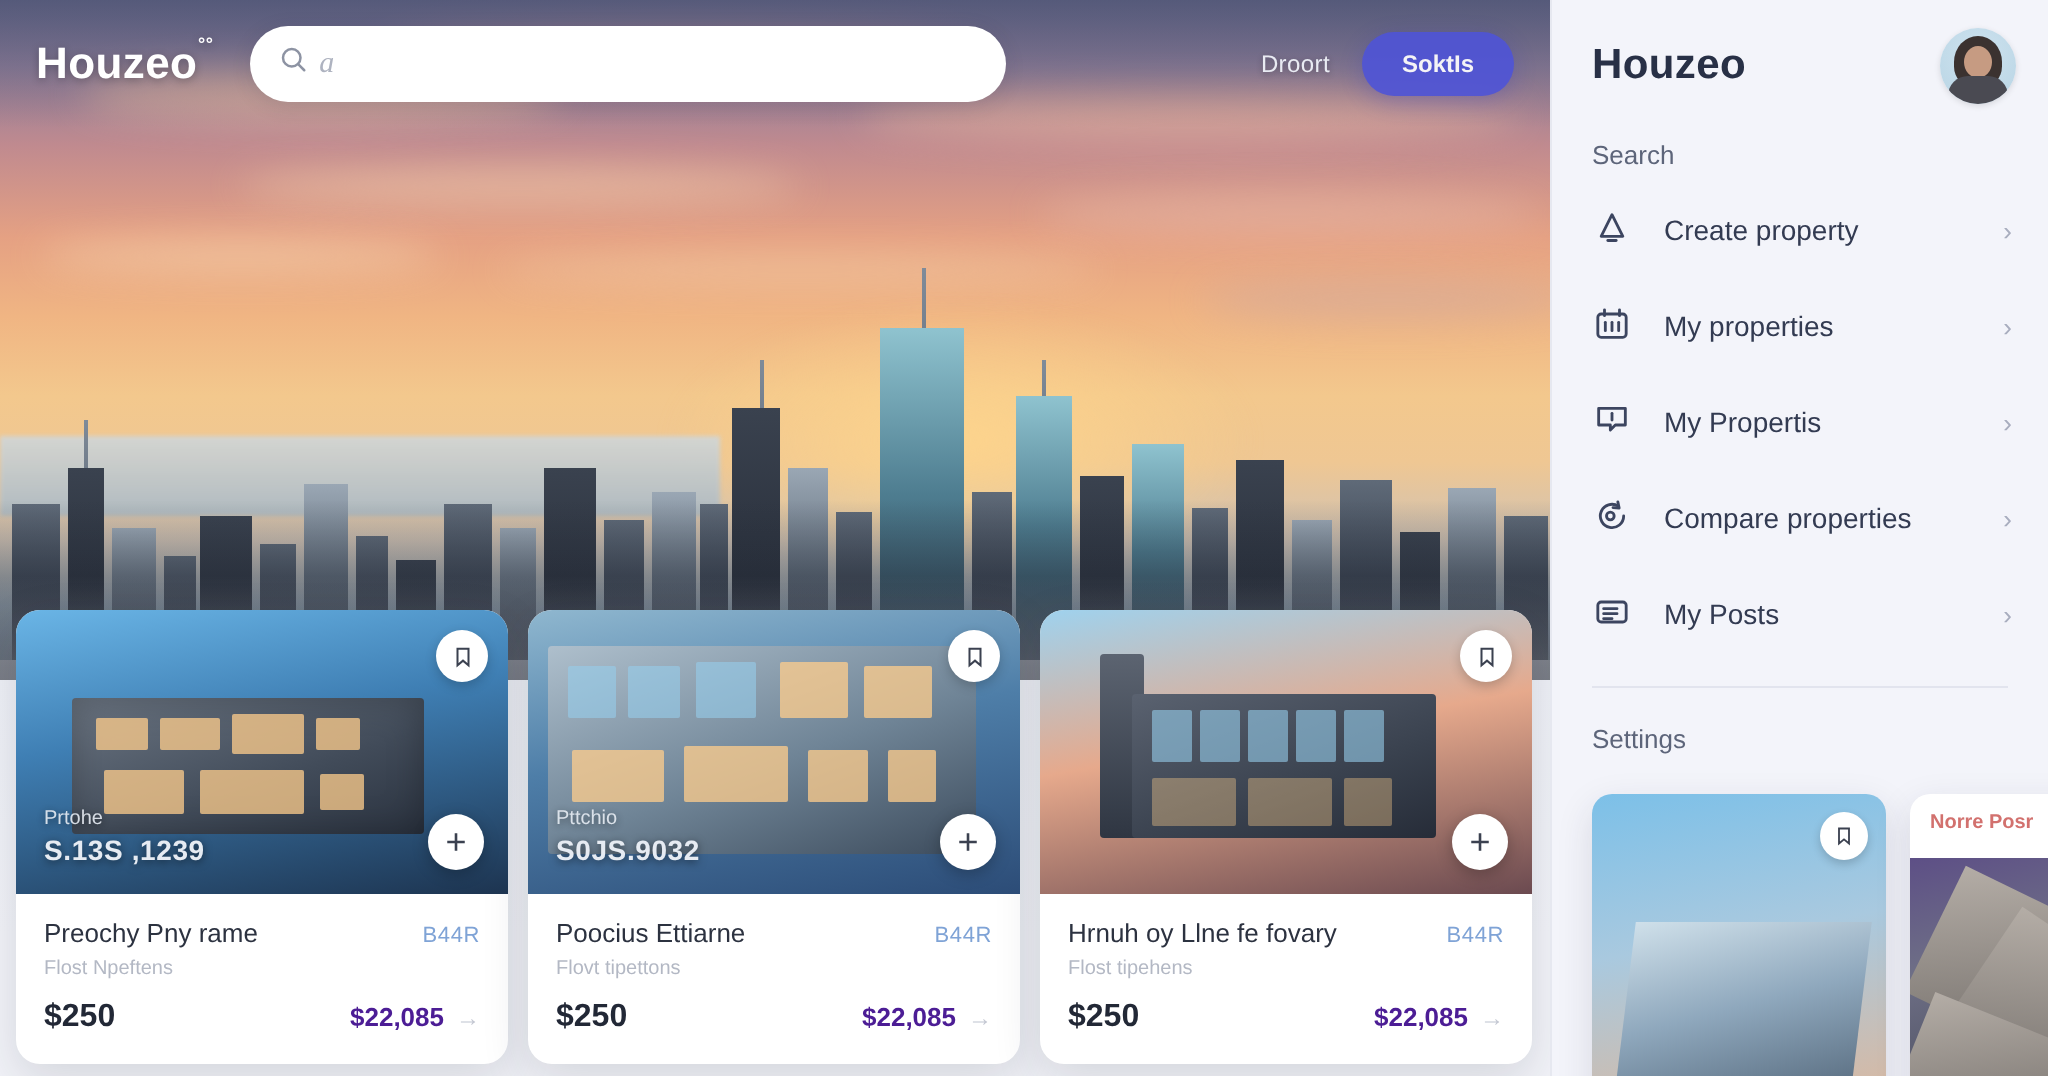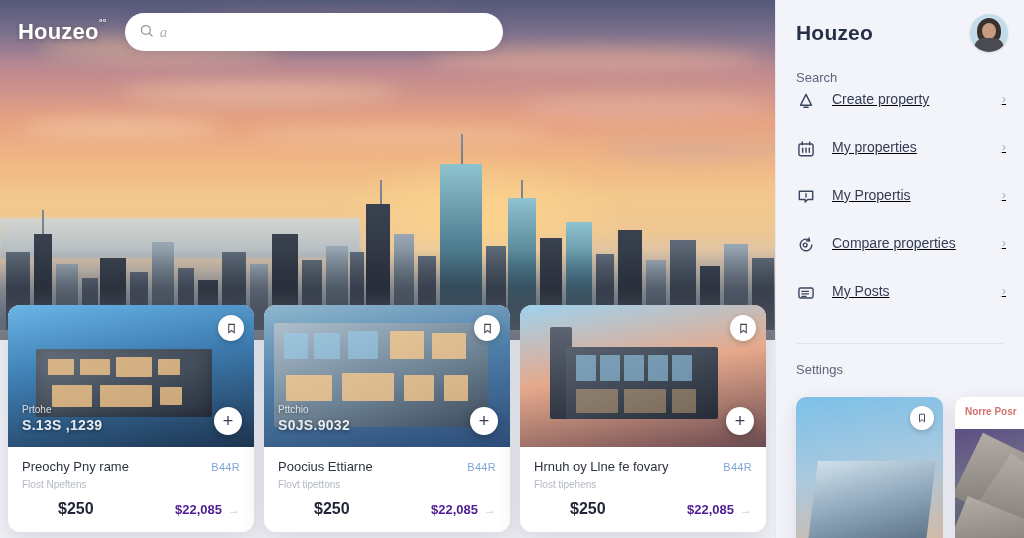--- a/index.html
+++ b/index.html
@@ -181,21 +181,21 @@
     text-shadow: 0 1px 4px rgba(0,0,0,.55); filter: blur(.35px);
   }
   .overlaytxt .ot1 { font-size: 10px; opacity: .9; }
   .overlaytxt .ot2 { font-size: 14px; font-weight: bold; margin-top: 2px; letter-spacing: .3px; }
   .pbody { padding: 12px 14px 14px; }
   .prow1 { display: flex; align-items: baseline; }
   .ptitle { font-size: 13px; font-weight: normal; color: #2c3240; }
   .pbadge { margin-left: auto; font-size: 11px; color: #7fa3d6; letter-spacing:.3px;text-align:right; }
   .psub { font-size: 10px; color: #b3b8c4; margin-top: 5px; }
   .prow2 { display: flex; align-items: baseline; margin-top: 10px; }
-  .pprice { font-size: 16px; font-weight: bold; color: #222836; margin-left: 36px; }
+  .pprice { font-size: 16px; font-weight: bold; color: #222836; }
   .pold { margin-left: auto; font-size: 13px; color: #4c1d95; font-weight: bold; }
   .parrow { font-size: 12px; color: #c3c7d2; margin-left: 6px; }
 
   
   .sidebar {
     width: 249px; height: 538px; background: #f3f4fa;
     position: relative; overflow: hidden;
     border-left: 1px solid #e6e8f0;
   }
   .sb-top { display: flex; align-items: center; padding: 14px 16px 0 20px; }
@@ -215,23 +215,22 @@
     border-radius: 50%; background: #c69b82;
   }
   .av-body {
     position: absolute; left: 4px; bottom: 0; width: 30px; height: 14px;
     border-radius: 10px 10px 0 0; background: #4a4a52;
   }
   .sb-section {
     font-size: 13px; color: #5d657a; padding: 18px 20px 6px;
   }
   .sb-item {
-    display: flex; align-items: flex-start; height: 48px; padding: 0 18px 0 20px;
+    display: flex; align-items: center; height: 48px; padding: 0 18px 0 20px;
     cursor: pointer;
-    text-decoration: underline;
   }
   .sb-ico { width: 22px; height: 22px; flex: 0 0 22px; color: #3c4560; }
   .sb-label { margin-left: 14px; font-size: 14px; color: #333b52; }
   .sb-chev { margin-left: auto; color: #a8adbe; font-size: 13px; }
   .sb-div {
     height: 1px; background: #e2e4ee; margin: 12px 20px 0;
   }
   .sb-cards {
     display: flex; gap: 12px; padding: 14px 0 0 20px;
   }
@@ -331,20 +330,24 @@
       <div class="searchwrap">
         <span>
           <svg width="15" height="15" viewBox="0 0 24 24" fill="none" stroke="#8d93a3" stroke-width="2" stroke-linecap="round">
             <circle cx="11" cy="11" r="7"></circle>
               <line x1="16.5" y1="16.5" x2="21" y2="21"></line>
           </svg>
         </span>
         <span class="search-right">a</span>
       </div>
 
+      <div class="hnav">
+        <span class="hlink">Droort</span>
+        <button class="hbtn">SoktIs</button>
+      </div>
     </div>
 
     <div class="cards">
 
       <div class="pcard">
         <div class="pthumb ph-a">
           <div class="house h-body"></div>
           <div class="win" style="left:40px; top:54px; width:26px; height:16px;"></div>
           <div class="win" style="left:72px; top:54px; width:30px; height:16px;"></div>
           <div class="win" style="left:108px;top:52px; width:36px; height:20px;"></div>

